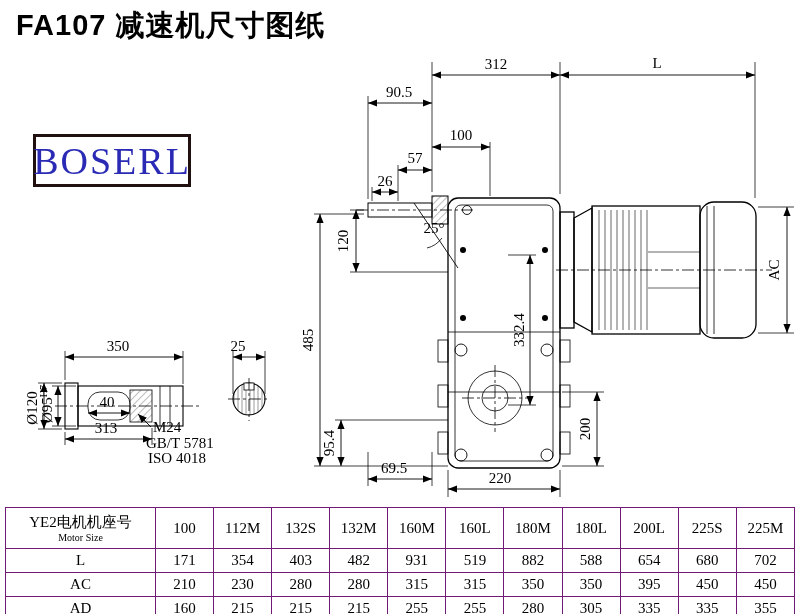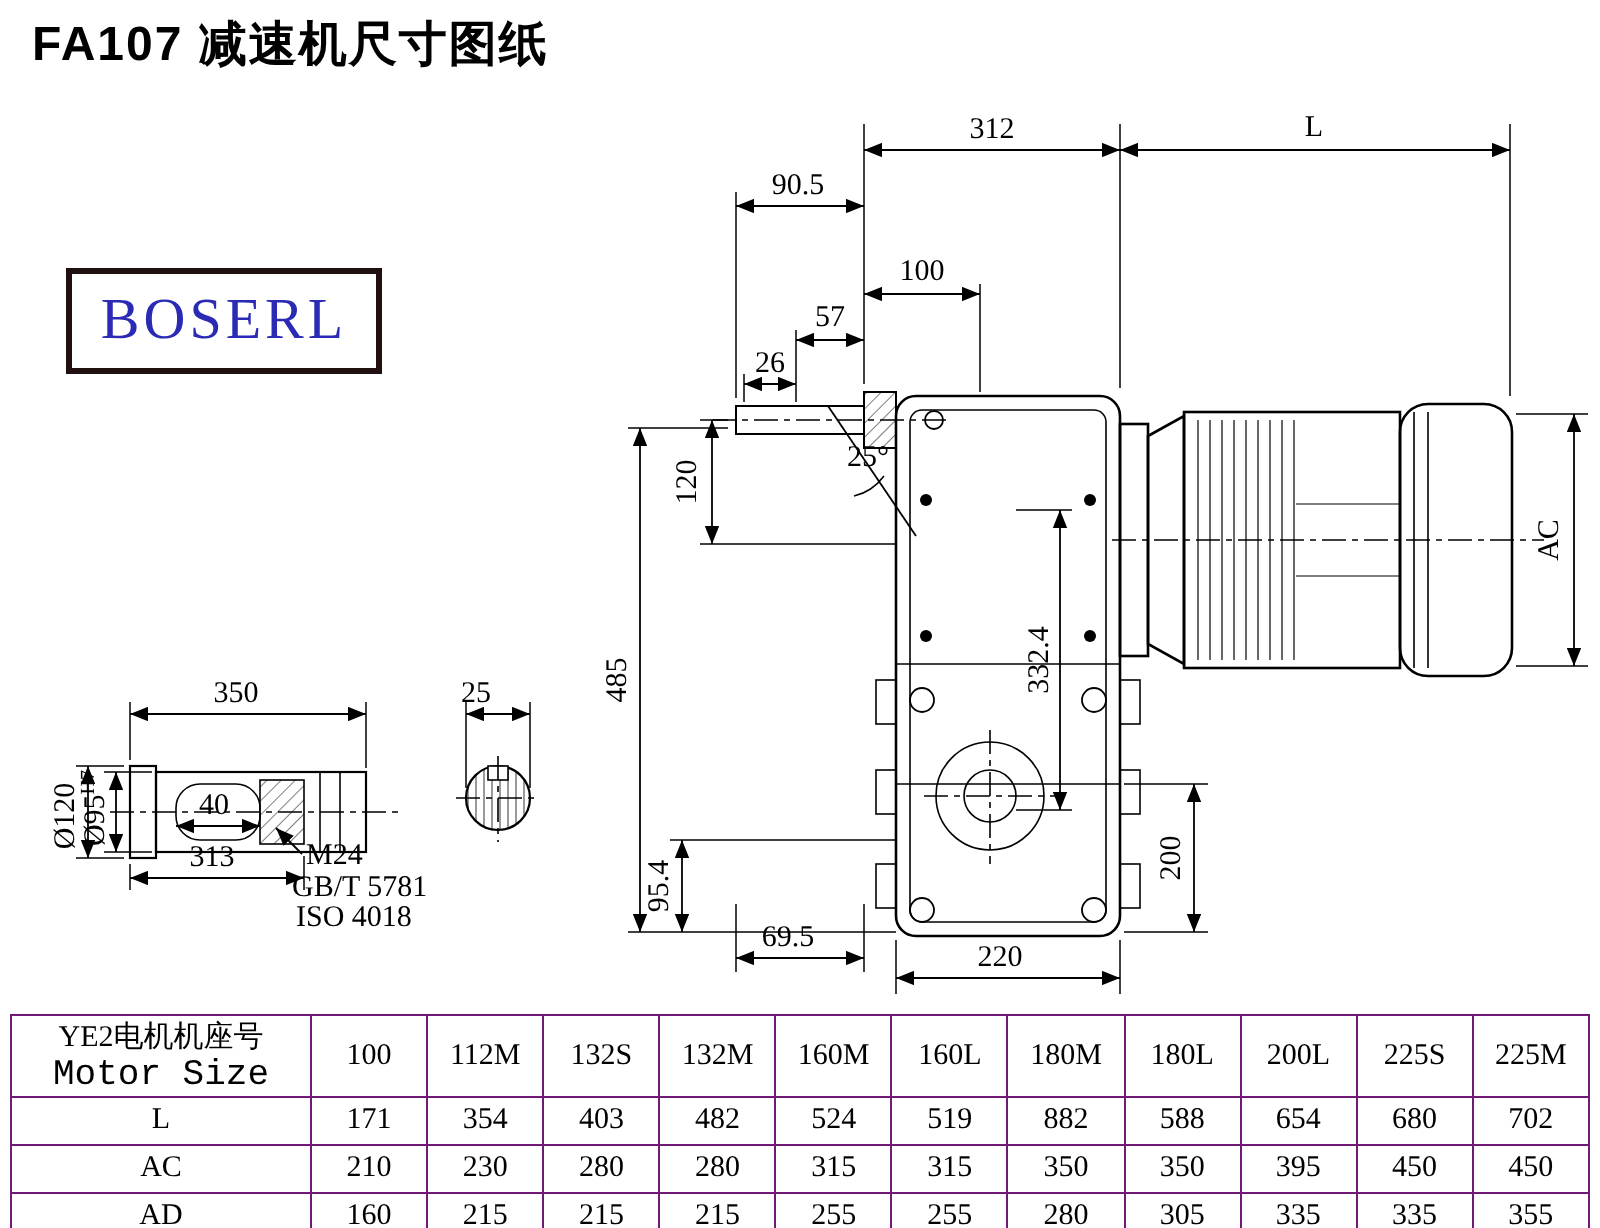--- a/index.html
+++ b/index.html
@@ -1,30 +1,30 @@
 <!DOCTYPE html>
 <html><head>
 <meta charset="utf-8">
 <style>
   html,body{margin:0;padding:0;background:#fff;}
   .page{position:relative;width:800px;height:614px;background:#ffffff;overflow:hidden;
         font-family:"Liberation Serif",serif;color:#000;}
   .title{position:absolute;left:16px;top:6px;font-family:"Liberation Sans",sans-serif;
-         font-weight:bold;font-size:24px;letter-spacing:1px;white-space:nowrap;}
+         font-weight:bold;font-size:29px;letter-spacing:1px;white-space:nowrap;}
   .logo{position:absolute;left:33px;top:134px;width:152px;height:47px;
         border:3px solid #201010;background:#fff;display:flex;align-items:center;justify-content:center;}
-  .logo span{font-family:"Liberation Serif",serif;font-size:29px;color:#2a2ab5;letter-spacing:2px;}
+  .logo span{font-family:"Liberation Serif",serif;font-size:38px;color:#2a2ab5;letter-spacing:2px;}
   svg{position:absolute;left:0;top:0;}
   svg text{font-family:"Liberation Serif",serif;font-size:15px;fill:#000;stroke:none;}
   table.dims{position:absolute;left:5px;top:507px;width:790px;border-collapse:collapse;
              table-layout:fixed;text-align:center;font-size:15px;background:#fff;}
   table.dims td{border:1px solid #701a75;padding:0;height:23px;overflow:hidden;}
   table.dims tr.hdr td{height:40px;}
   table.dims col.c0{width:150px;}
-  .mono{font-family:Liberation Mono, monospace;font-size:18px;}
+  .mono{font-family:Liberation Serif, serif;font-size:10px;}
 </style>
 </head>
 <body>
 
 <div class="page">
 
   <div class="title">FA107 减速机尺寸图纸</div>
 
   <div class="logo">
     <span>BOSERL</span>
@@ -238,21 +238,21 @@
       <td>200L</td>
       <td>225S</td>
       <td>225M</td>
     </tr>
     <tr>
       <td>L</td>
       <td>171</td>
       <td>354</td>
       <td>403</td>
       <td>482</td>
-      <td>524</td>
+      <td>931</td>
       <td>519</td>
       <td>882</td>
       <td>588</td>
       <td>654</td>
       <td>680</td>
       <td>702</td>
     </tr>
     <tr>
       <td>AC</td>
       <td>210</td>

